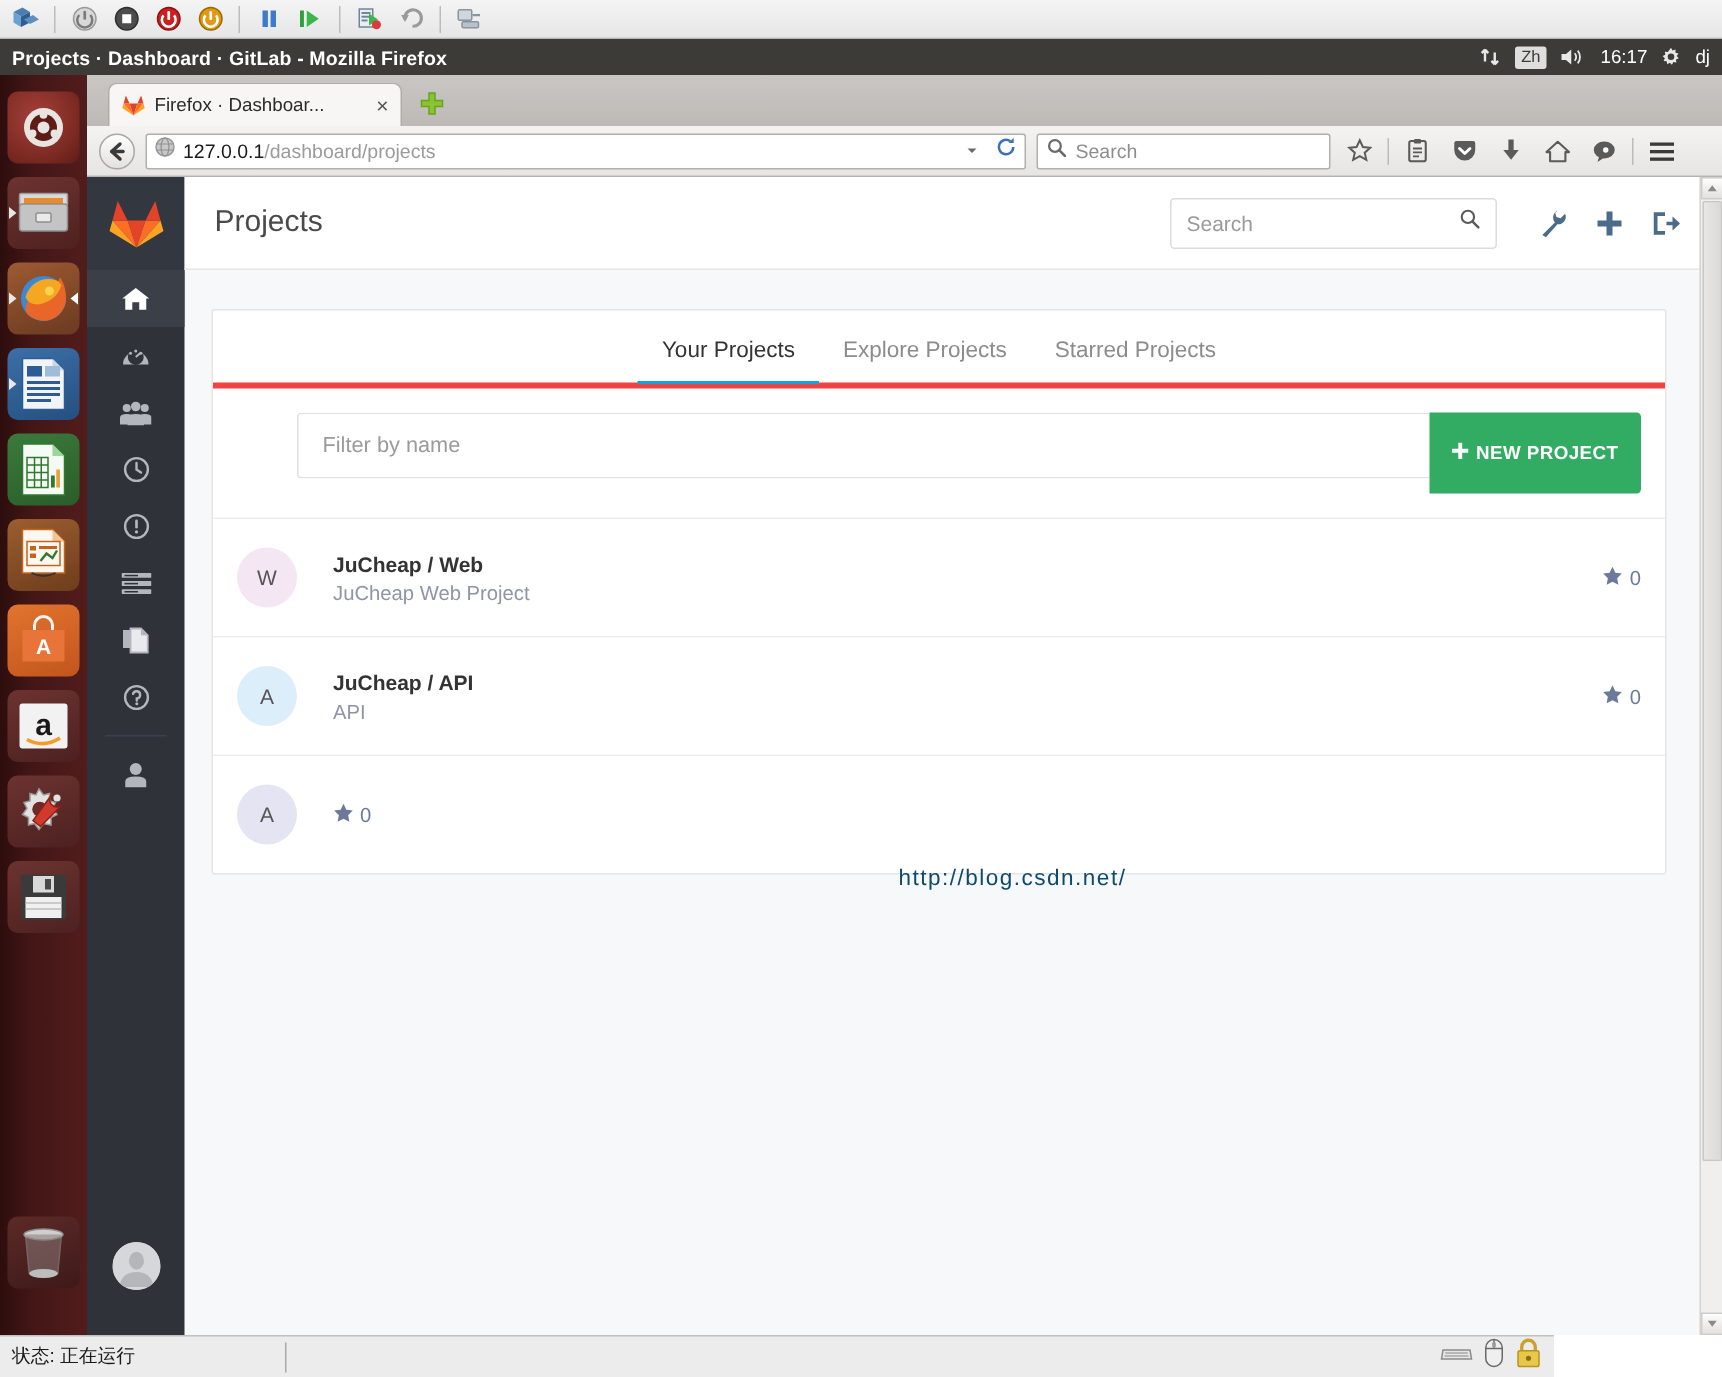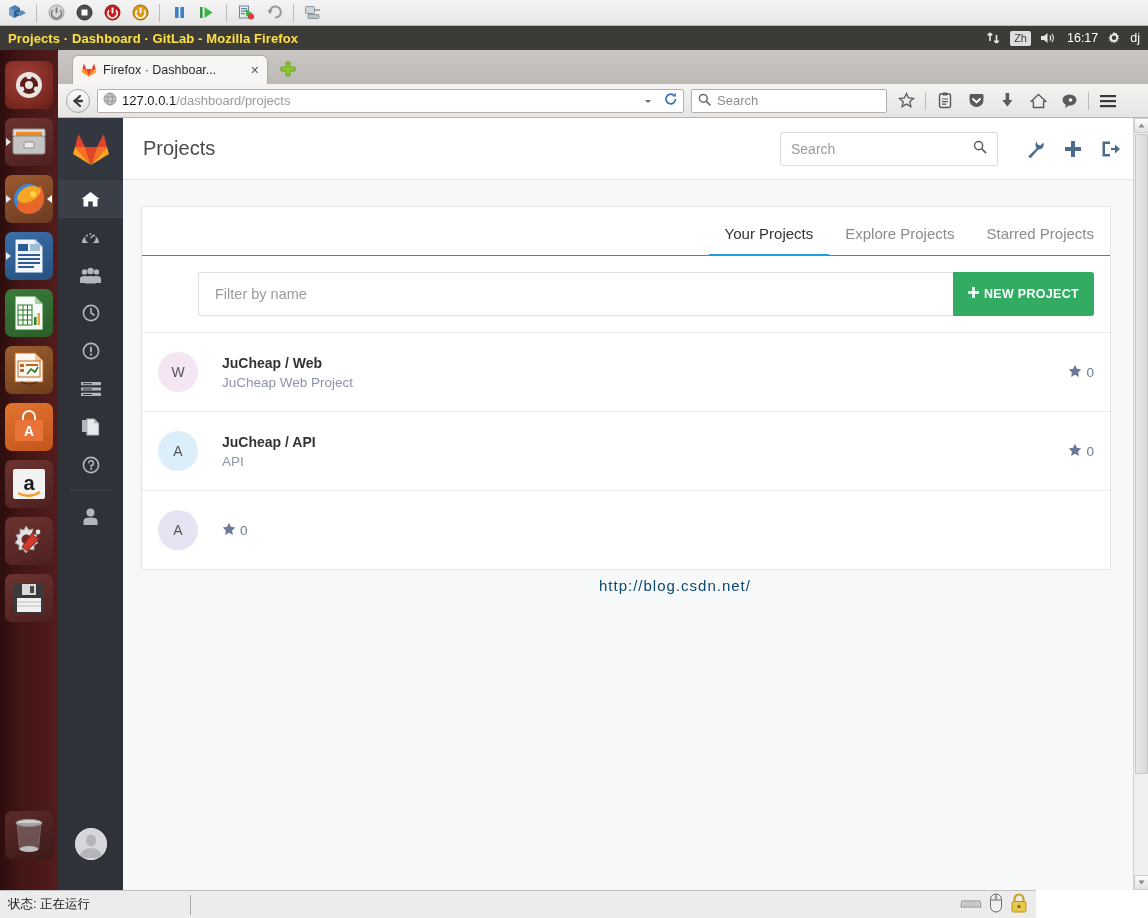--- a/index.html
+++ b/index.html
@@ -24,21 +24,21 @@
   .vm-sep { width: 1px; height: 18px; background: #bcbcbc; margin: 0 4px; }
 
   
   .titlebar {
     position: absolute; left: 0; top: 26px; width: 1148px; height: 24px;
     background: #3c3b37;
     display: flex; align-items: center; justify-content: space-between;
     padding: 0 8px;
   }
   .titlebar-text {
-    color: #fde047; font-size: 13px; font-weight: bold;
+    color: #ffffff; font-size: 13px; font-weight: bold;
     letter-spacing: .1px; white-space: nowrap;
   }
   .titlebar-right { display: flex; align-items: center; gap: 9px; }
   .tb-ind { color: #e8e8e8; font-size: 12px; display: flex; align-items: center; }
   .zh-box {
     background: #dedede; color: #3c3b37; font-size: 11px;
     padding: 0px 4px; border-radius: 2px; line-height: 15px;
   }
   .tb-time { color: #ffffff; font-size: 12.5px; }
   .tb-user { color: #ffffff; font-size: 12.5px; }
@@ -174,39 +174,39 @@
     width: 38px; height: 34px; display: flex; align-items: center; justify-content: center;
     color: #4a6b8a;
   }
 
   .content-wrap { padding: 26px 18px 0 18px; }
   .card {
     background: #ffffff; border: 1px solid #e5e5e5; border-radius: 2px;
     width: 970px;
   }
   .tabs {
-    display: flex; justify-content: flex-end; gap: 0px;
-    border-bottom: 1px solid #ef4444; padding-top: 18px;
+    display: flex; justify-content: center; gap: 0px;
+    border-bottom: 4px solid #ef4444; padding-top: 18px;
   }
   .tab {
     font-size: 15px; color: #8c8c8c; padding: 0 16px 12px 16px;
     border-bottom: 2px solid transparent; margin-bottom: -1px; white-space: nowrap;
   }
   .tab.active { color: #333333; border-bottom-color: #1f9ede; }
 
   .filter-row { display: flex; padding: 16px 16px 0 16px; }
   .filter-input {
     flex: 1; height: 44px; border: 1px solid #e0e0e0; border-right: none;
     border-radius: 3px 0 0 3px; display: flex; align-items: center; padding: 0 16px;
     background: #fff;
     margin-left: 40px;
   }
   .filter-ph { font-size: 14.5px; color: #9b9b9b; }
   .new-project-btn {
-    width: 141px; height: 44px; background: #31ac62; border-radius: 0 3px 3px 0;
+    width: 141px; height: 54px; background: #31ac62; border-radius: 0 3px 3px 0;
     color: #ffffff; font-size: 12.5px; font-weight: bold; letter-spacing: .3px;
     display: flex; align-items: center; justify-content: center; gap: 5px;
     cursor: pointer;
   }
 
   .proj-list { margin-top: 16px; }
   .proj-row {
     display: flex; align-items: center; padding: 14px 16px;
     border-top: 1px solid #ededed; height: 79px;
   }

